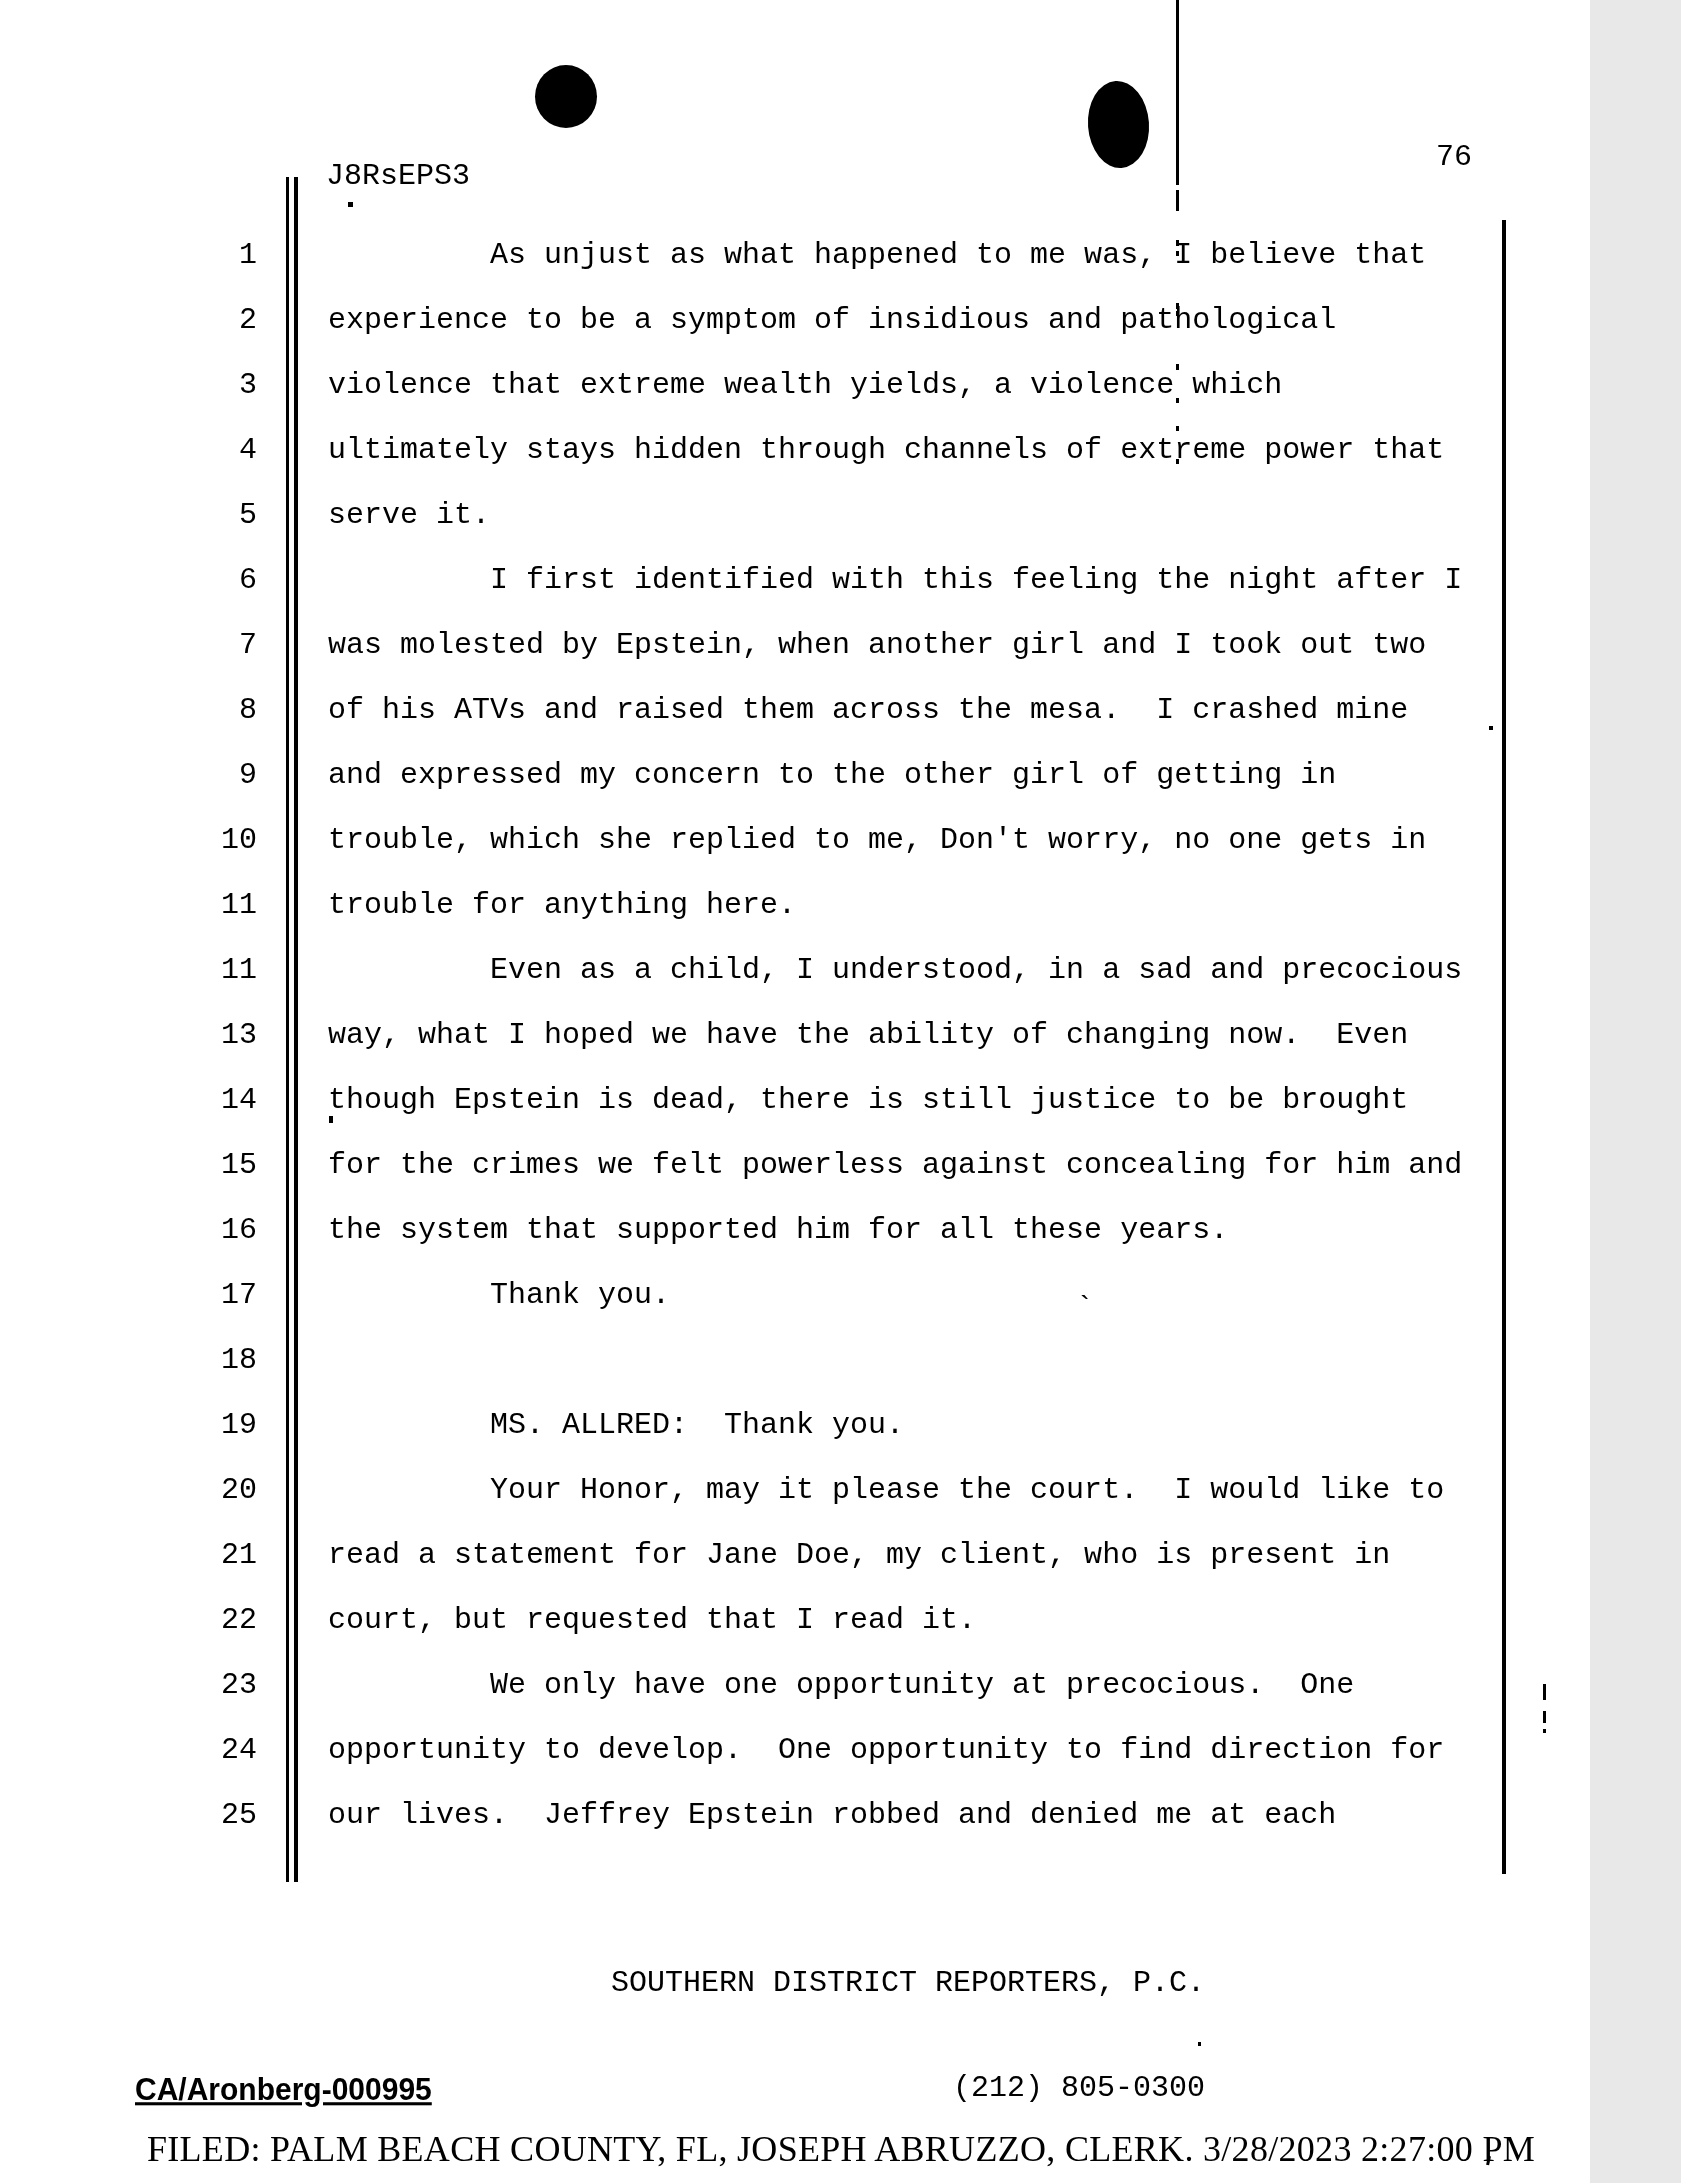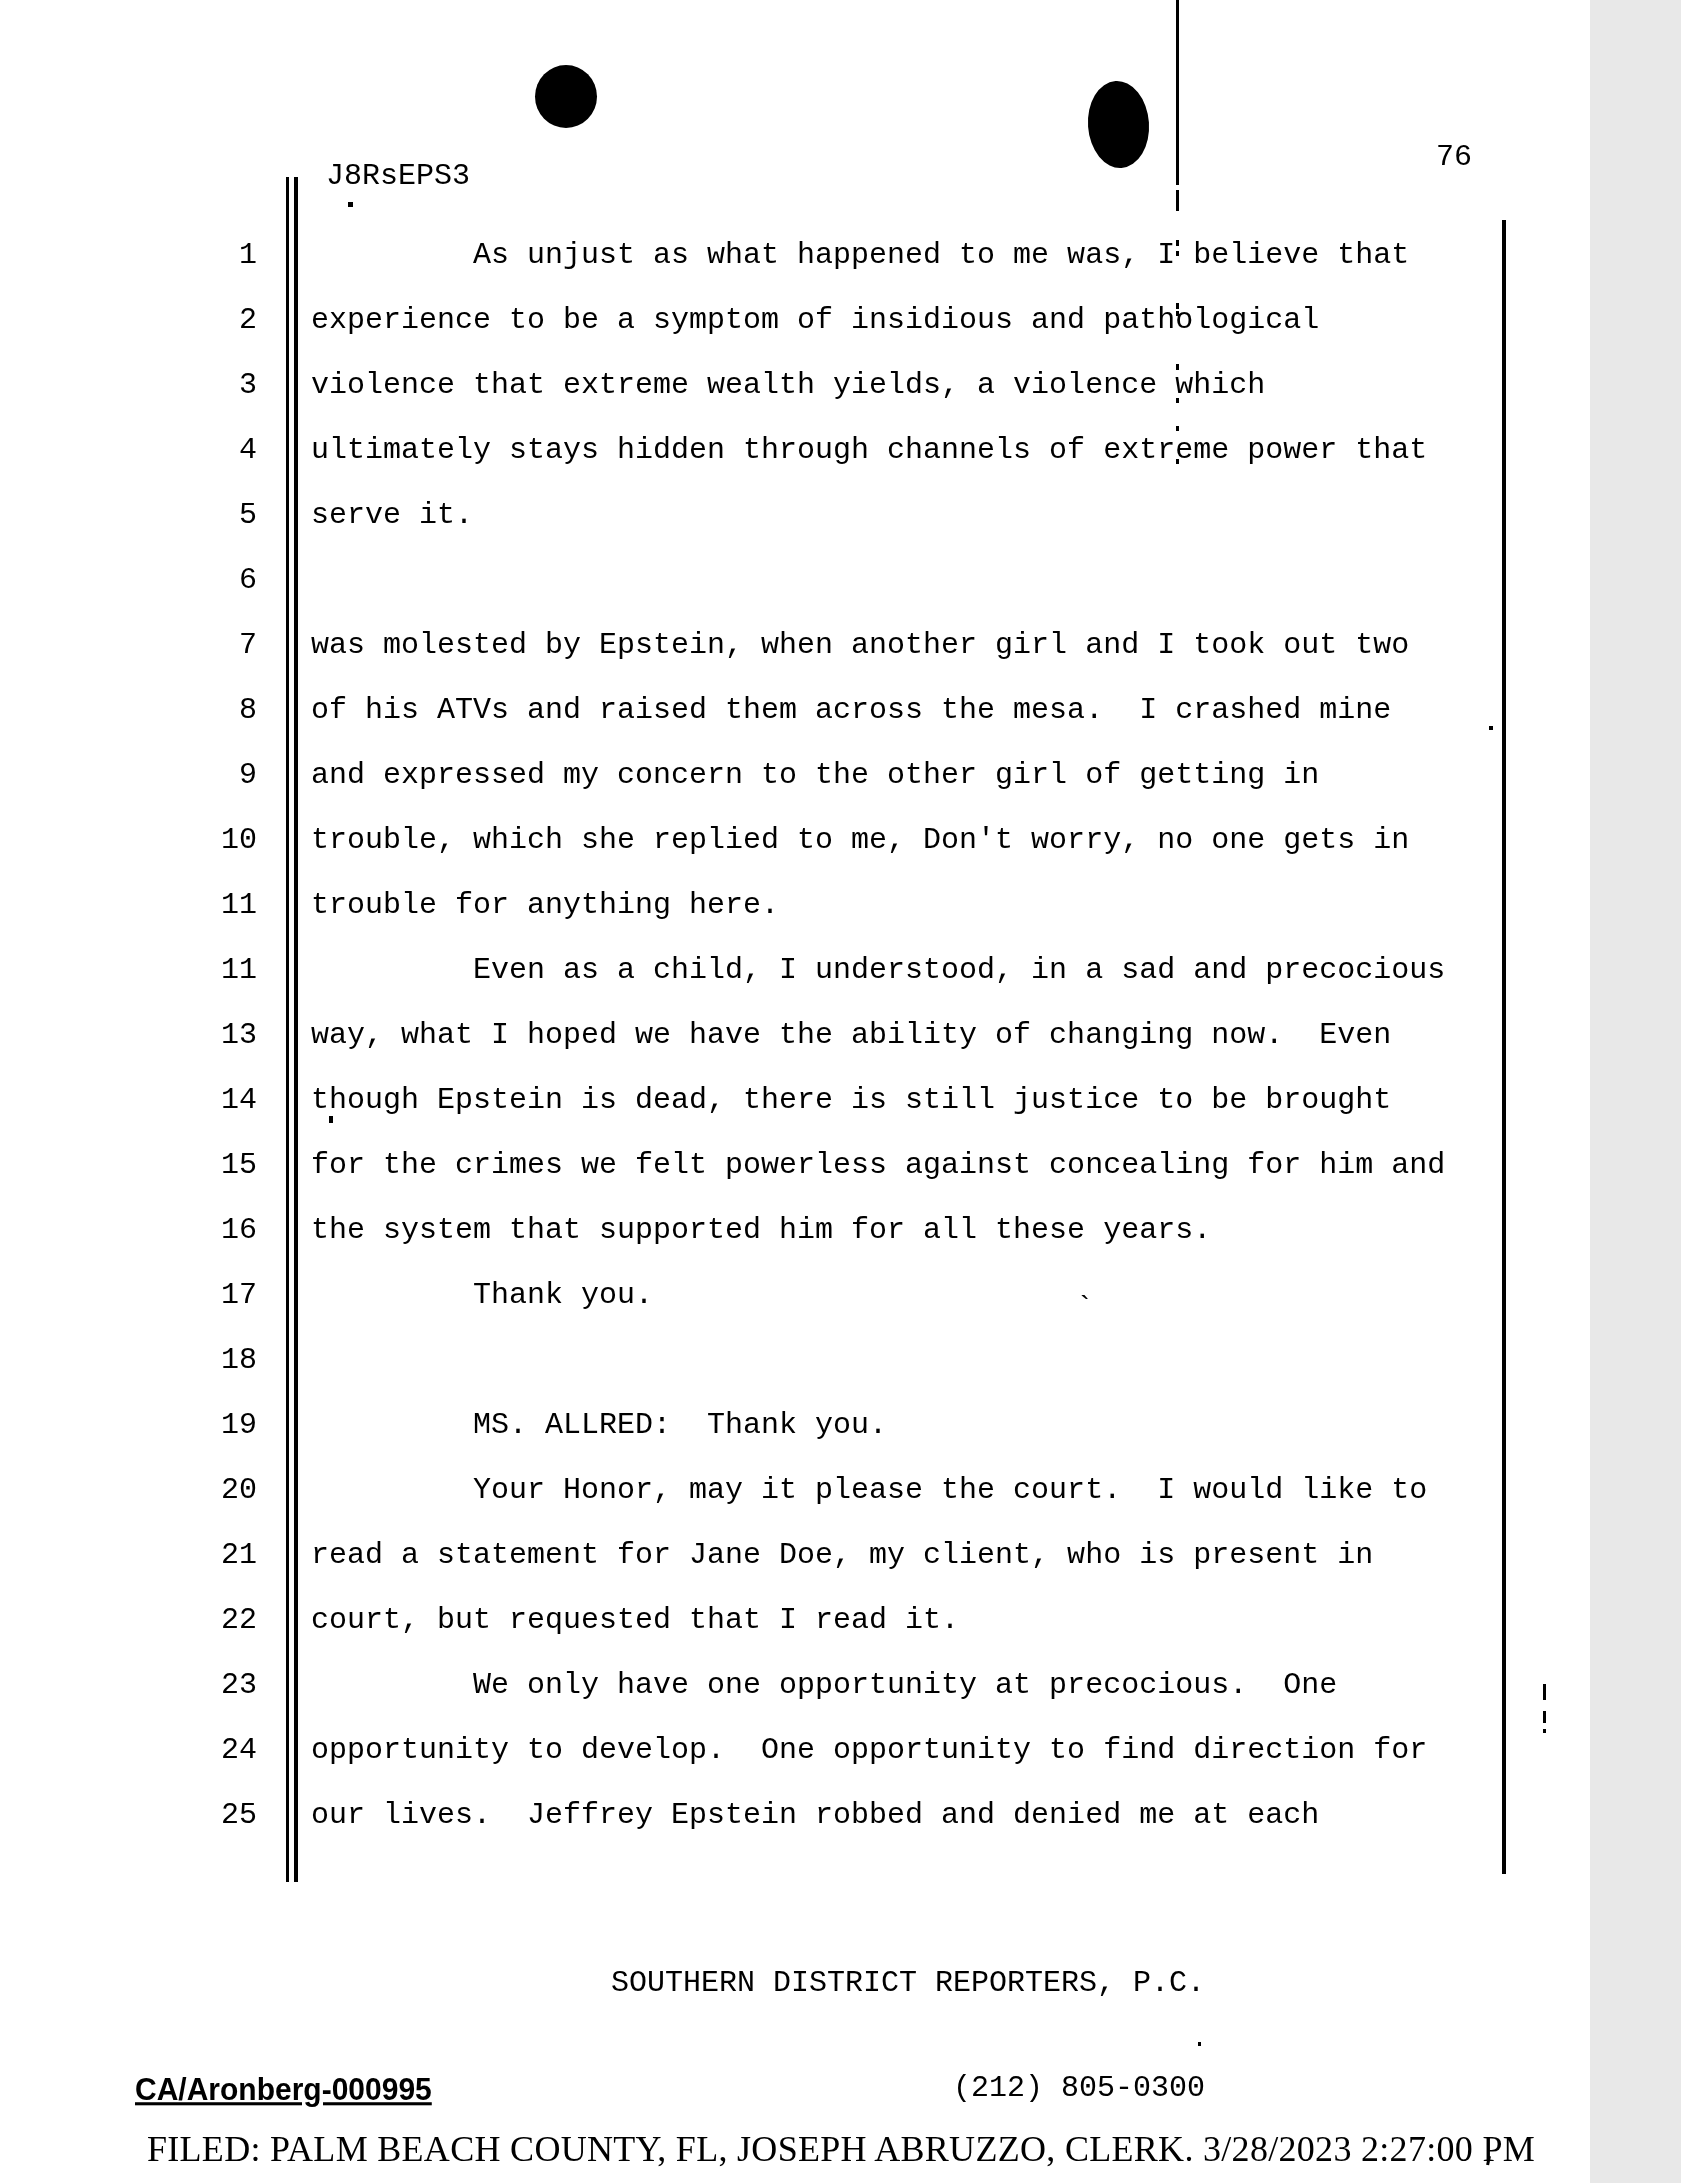--- a/index.html
+++ b/index.html
@@ -32,21 +32,21 @@
   .f5{top:303px;height:6px;}
   .f6{top:311px;height:5.3px;}
   .f7{top:364px;height:6px;}
   .f8{top:398px;height:5.3px;}
   .f9{top:426px;height:5.3px;}
   .f10{top:459px;height:4.6px;}
   
   .body-lines{position:absolute;left:145px;top:223px;width:1421px;}
   .trow{position:relative;height:65px;line-height:65px;font-size:30px;}
   .trow .num{position:absolute;left:0;top:0;width:112px;text-align:right;}
-  .trow .txt{position:absolute;left:166px;top:0;white-space:pre;}
+  .trow .txt{position:absolute;left:183px;top:0;white-space:pre;}
   
   .footer{
     position:absolute;left:908px;top:1896px;transform:translateX(-50%);
     text-align:right;font-size:30px;line-height:35px;white-space:pre;
   }
   
   .bates{
     position:absolute;left:135px;top:2073px;
     font-family:"Liberation Sans","DejaVu Sans",sans-serif;
     font-weight:700;font-size:30px;letter-spacing:0px;
@@ -119,20 +119,21 @@
       <div class="trow">
         <span class="num">4</span>
         <span class="txt">ultimately stays hidden through channels of extreme power that</span>
       </div>
       <div class="trow">
         <span class="num">5</span>
         <span class="txt">serve it.</span>
       </div>
       <div class="trow">
         <span class="num">6</span>
+        <span class="txt">         I first identified with this feeling the night after I</span>
       </div>
       <div class="trow">
         <span class="num">7</span>
         <span class="txt">was molested by Epstein, when another girl and I took out two</span>
       </div>
       <div class="trow">
         <span class="num">8</span>
         <span class="txt">of his ATVs and raised them across the mesa.  I crashed mine</span>
       </div>
       <div class="trow">

